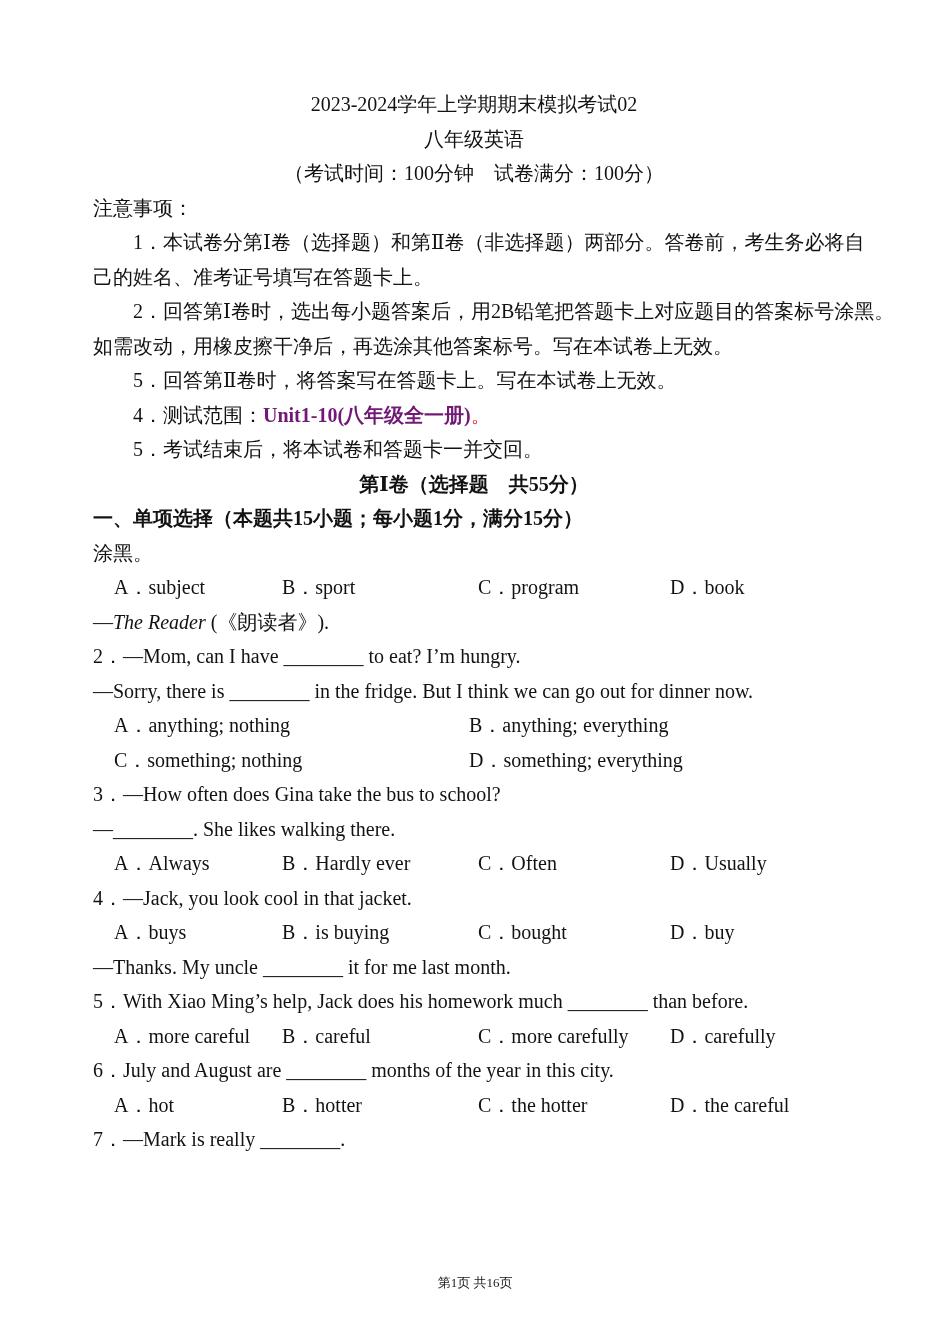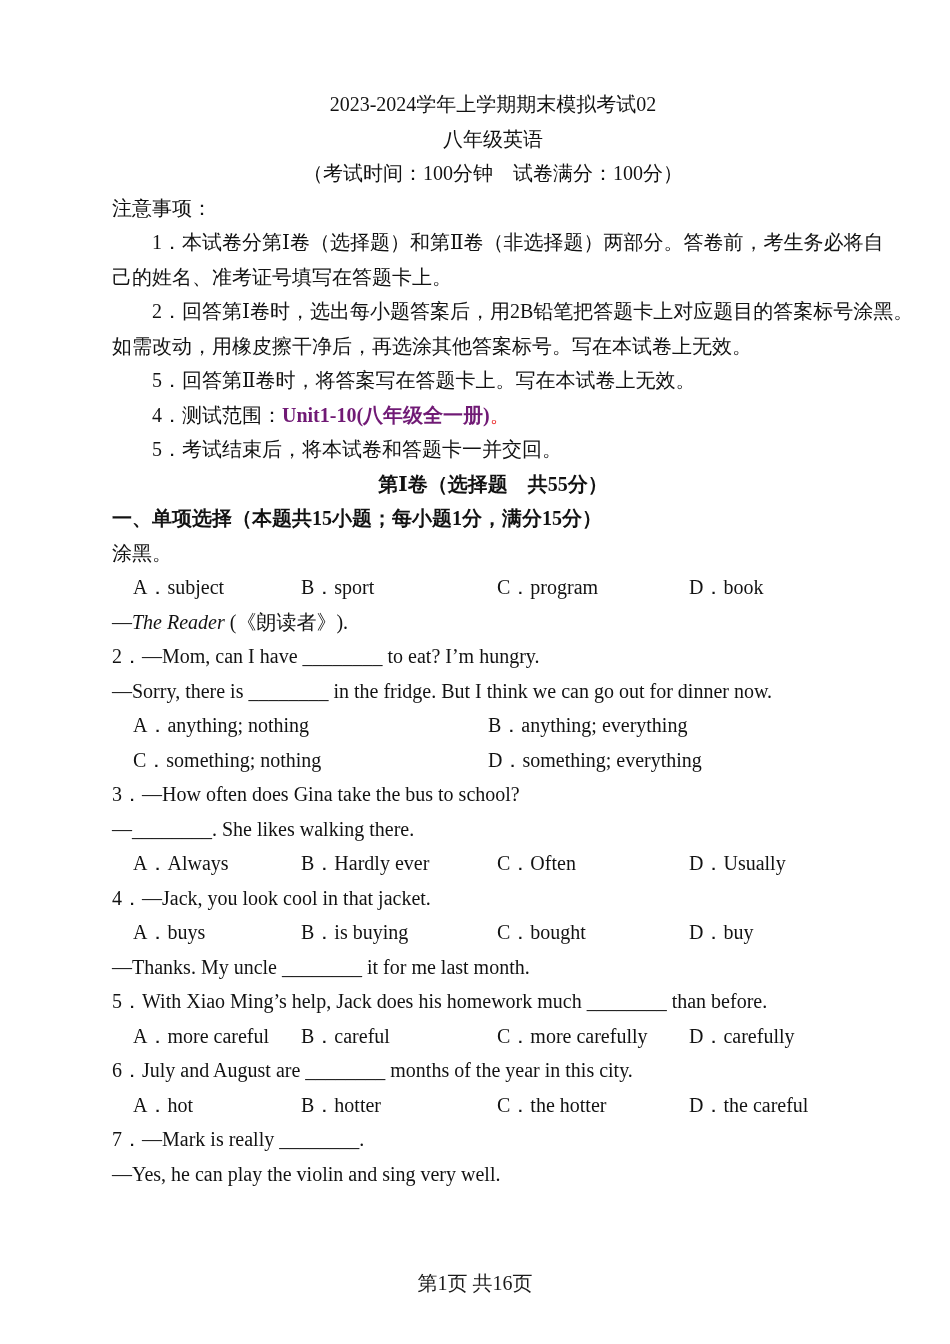--- a/index.html
+++ b/index.html
@@ -9,21 +9,21 @@
     height: 1344px;
     background: #ffffff;
     font-family: "Liberation Serif", "DejaVu Serif", serif;
     font-size: 20px;
     color: #121212;
     overflow: hidden;
   }
   .content {
     position: absolute;
     top: 87px;
-    left: 112px;
+    left: 93px;
     width: 762px;
   }
   .ln {
     line-height: 34.5px;
     height: 34.5px;
     white-space: nowrap;
   }
   .center { text-align: center; }
   .bold { font-weight: bold; }
   .ind { text-indent: 40px; }
@@ -33,21 +33,21 @@
   .oc-a { width: 168px; flex: 0 0 auto; }
   .oc-b { width: 196px; flex: 0 0 auto; }
   .oc-c { width: 192px; flex: 0 0 auto; }
   .oc-wide { width: 355px; flex: 0 0 auto; }
   .footer {
     position: absolute;
     top: 1272px;
     left: 0;
     width: 100%;
     text-align: center;
-    font-size: 20px;
+    font-size: 13px;
     line-height: 22px;
     color: #1a1a1a;
   }
 </style>
 </head>
 <body>
 
 <div class="page">
   <div class="content">
 
@@ -119,18 +119,17 @@
 
     <div class="ln">6．July and August are ________ months of the year in this city.</div>
     <div class="ln opts">
       <span class="oc-a">A．hot</span>
       <span class="oc-b">B．hotter</span>
       <span class="oc-c">C．the hotter</span>
       <span>D．the careful</span>
     </div>
 
     <div class="ln">7．—Mark is really ________.</div>
-    <div class="ln">—Yes, he can play the violin and sing very well.</div>
 
   </div>
 
   <div class="footer">第1页 共16页</div>
 </div>
 
 </body></html>

